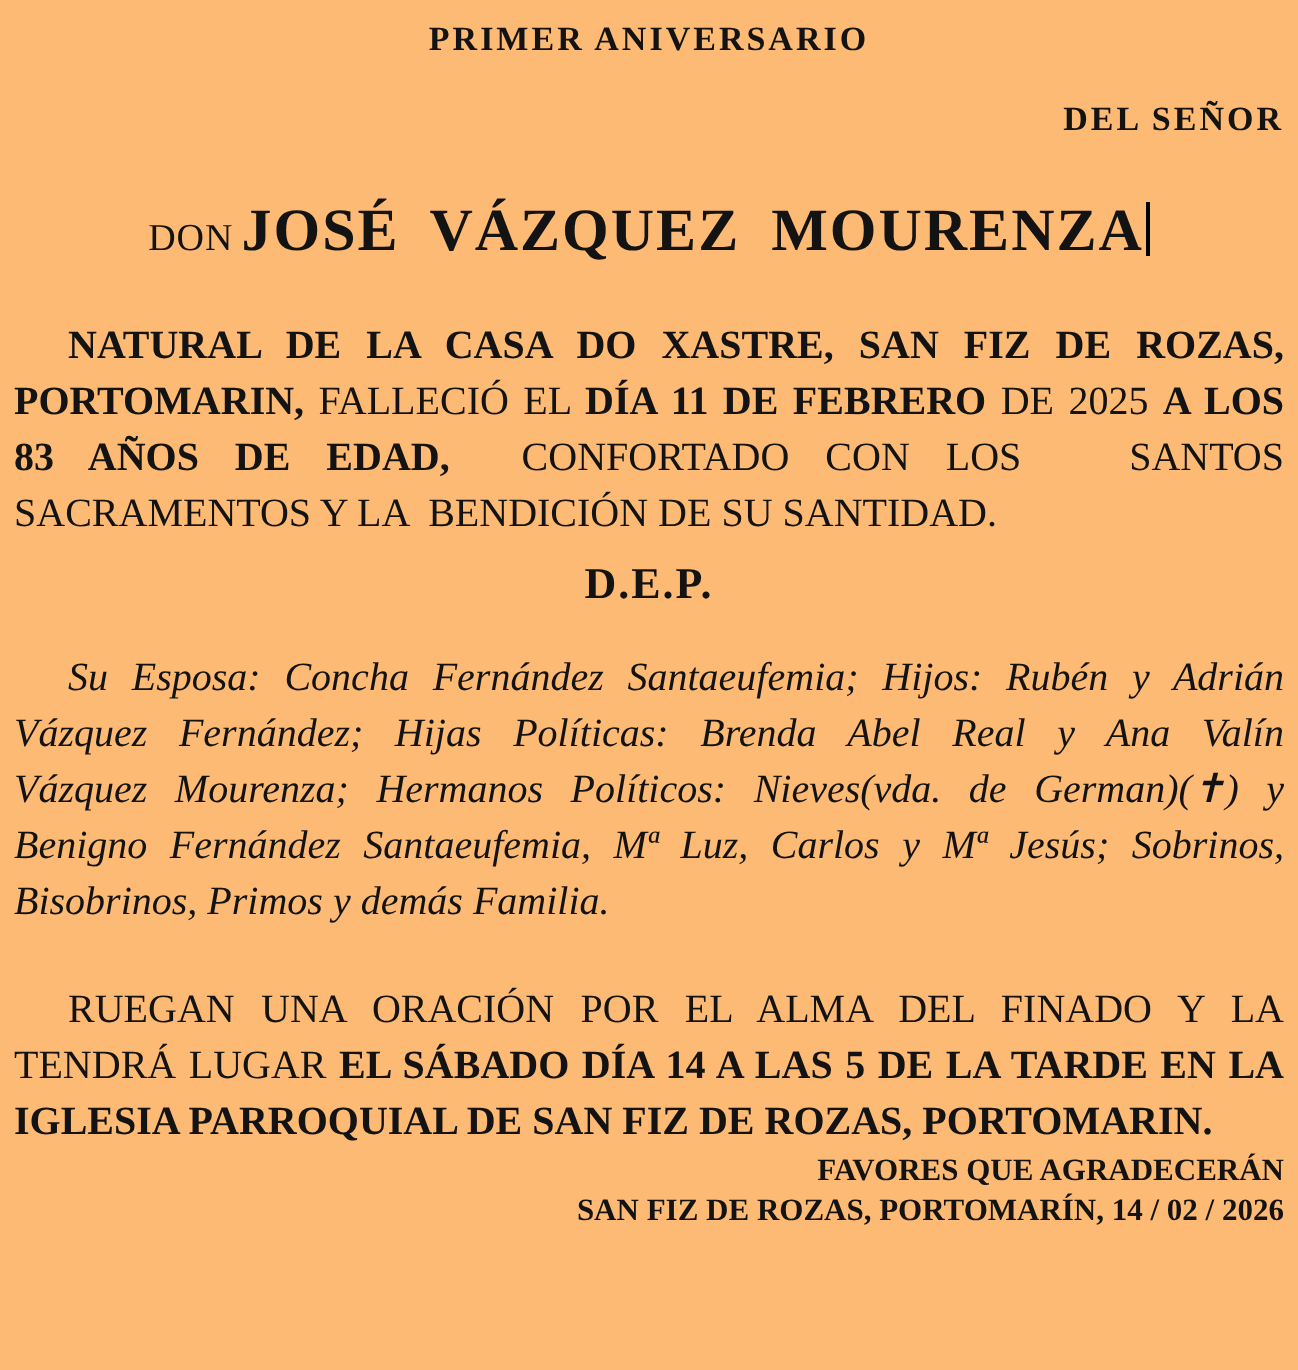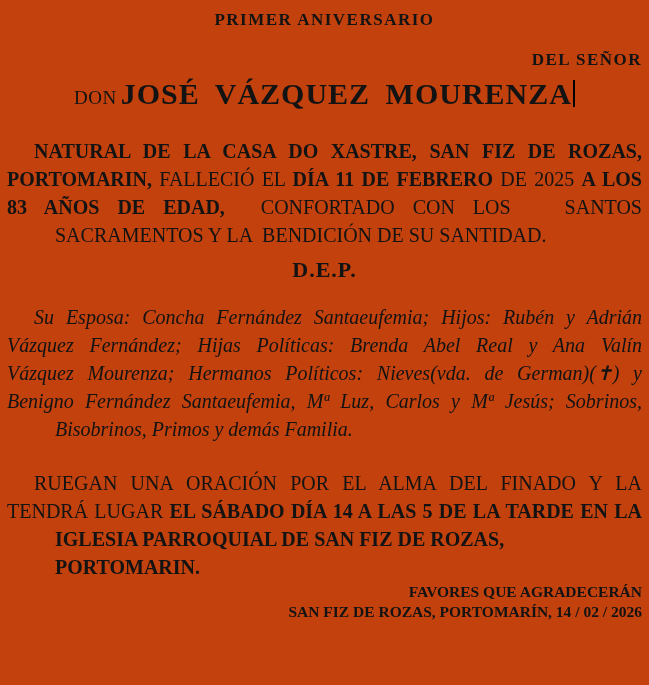--- a/index.html
+++ b/index.html
@@ -5,32 +5,32 @@
   html, body { margin: 0; padding: 0; background: #ffffff; }
   body {
     width: 649px; height: 685px; overflow: hidden;
     font-family: "Liberation Serif", serif;
     color: #131313;
   }
   .page {
     box-sizing: border-box;
     width: 649px; height: 685px;
     padding: 10px 7px 0 7px;
-    background: #c2410c;
+    background: #fdba74;
   }
   .title, .subtitle {
     text-align: center;
     font-weight: bold;
     font-size: 17px;
     line-height: 20px;
     letter-spacing: 1.5px;
   }
   .subtitle { margin-top: 20px; text-align: right; }
   .name-line {
-    margin-top: 6px;
+    margin-top: 28px;
     text-align: center;
     line-height: 36px;
     white-space: nowrap;
   }
   .honorific { font-size: 19px; letter-spacing: 0.5px; }
   .name {
     font-size: 30px;
     font-weight: bold;
     letter-spacing: 1px;
     word-spacing: 7px;
@@ -38,21 +38,21 @@
   .caret {
     display: inline-block;
     width: 2px; height: 27px;
     background: #000000;
     vertical-align: -3px;
     margin-left: 1px;
   }
   .para { font-size: 20px; line-height: 28px; }
   .p1 { margin-top: 20px; }
   .jline { text-align: justify; text-align-last: justify; }
-  .lline { text-align: left; margin-left: 48px; }
+  .lline { text-align: left; }
   .indent { text-indent: 27px; }
   .b { font-weight: bold; }
   .dep {
     margin-top: 8px;
     text-align: center;
     font-weight: bold;
     font-size: 22px;
     line-height: 26px;
     letter-spacing: 1px;
   }

